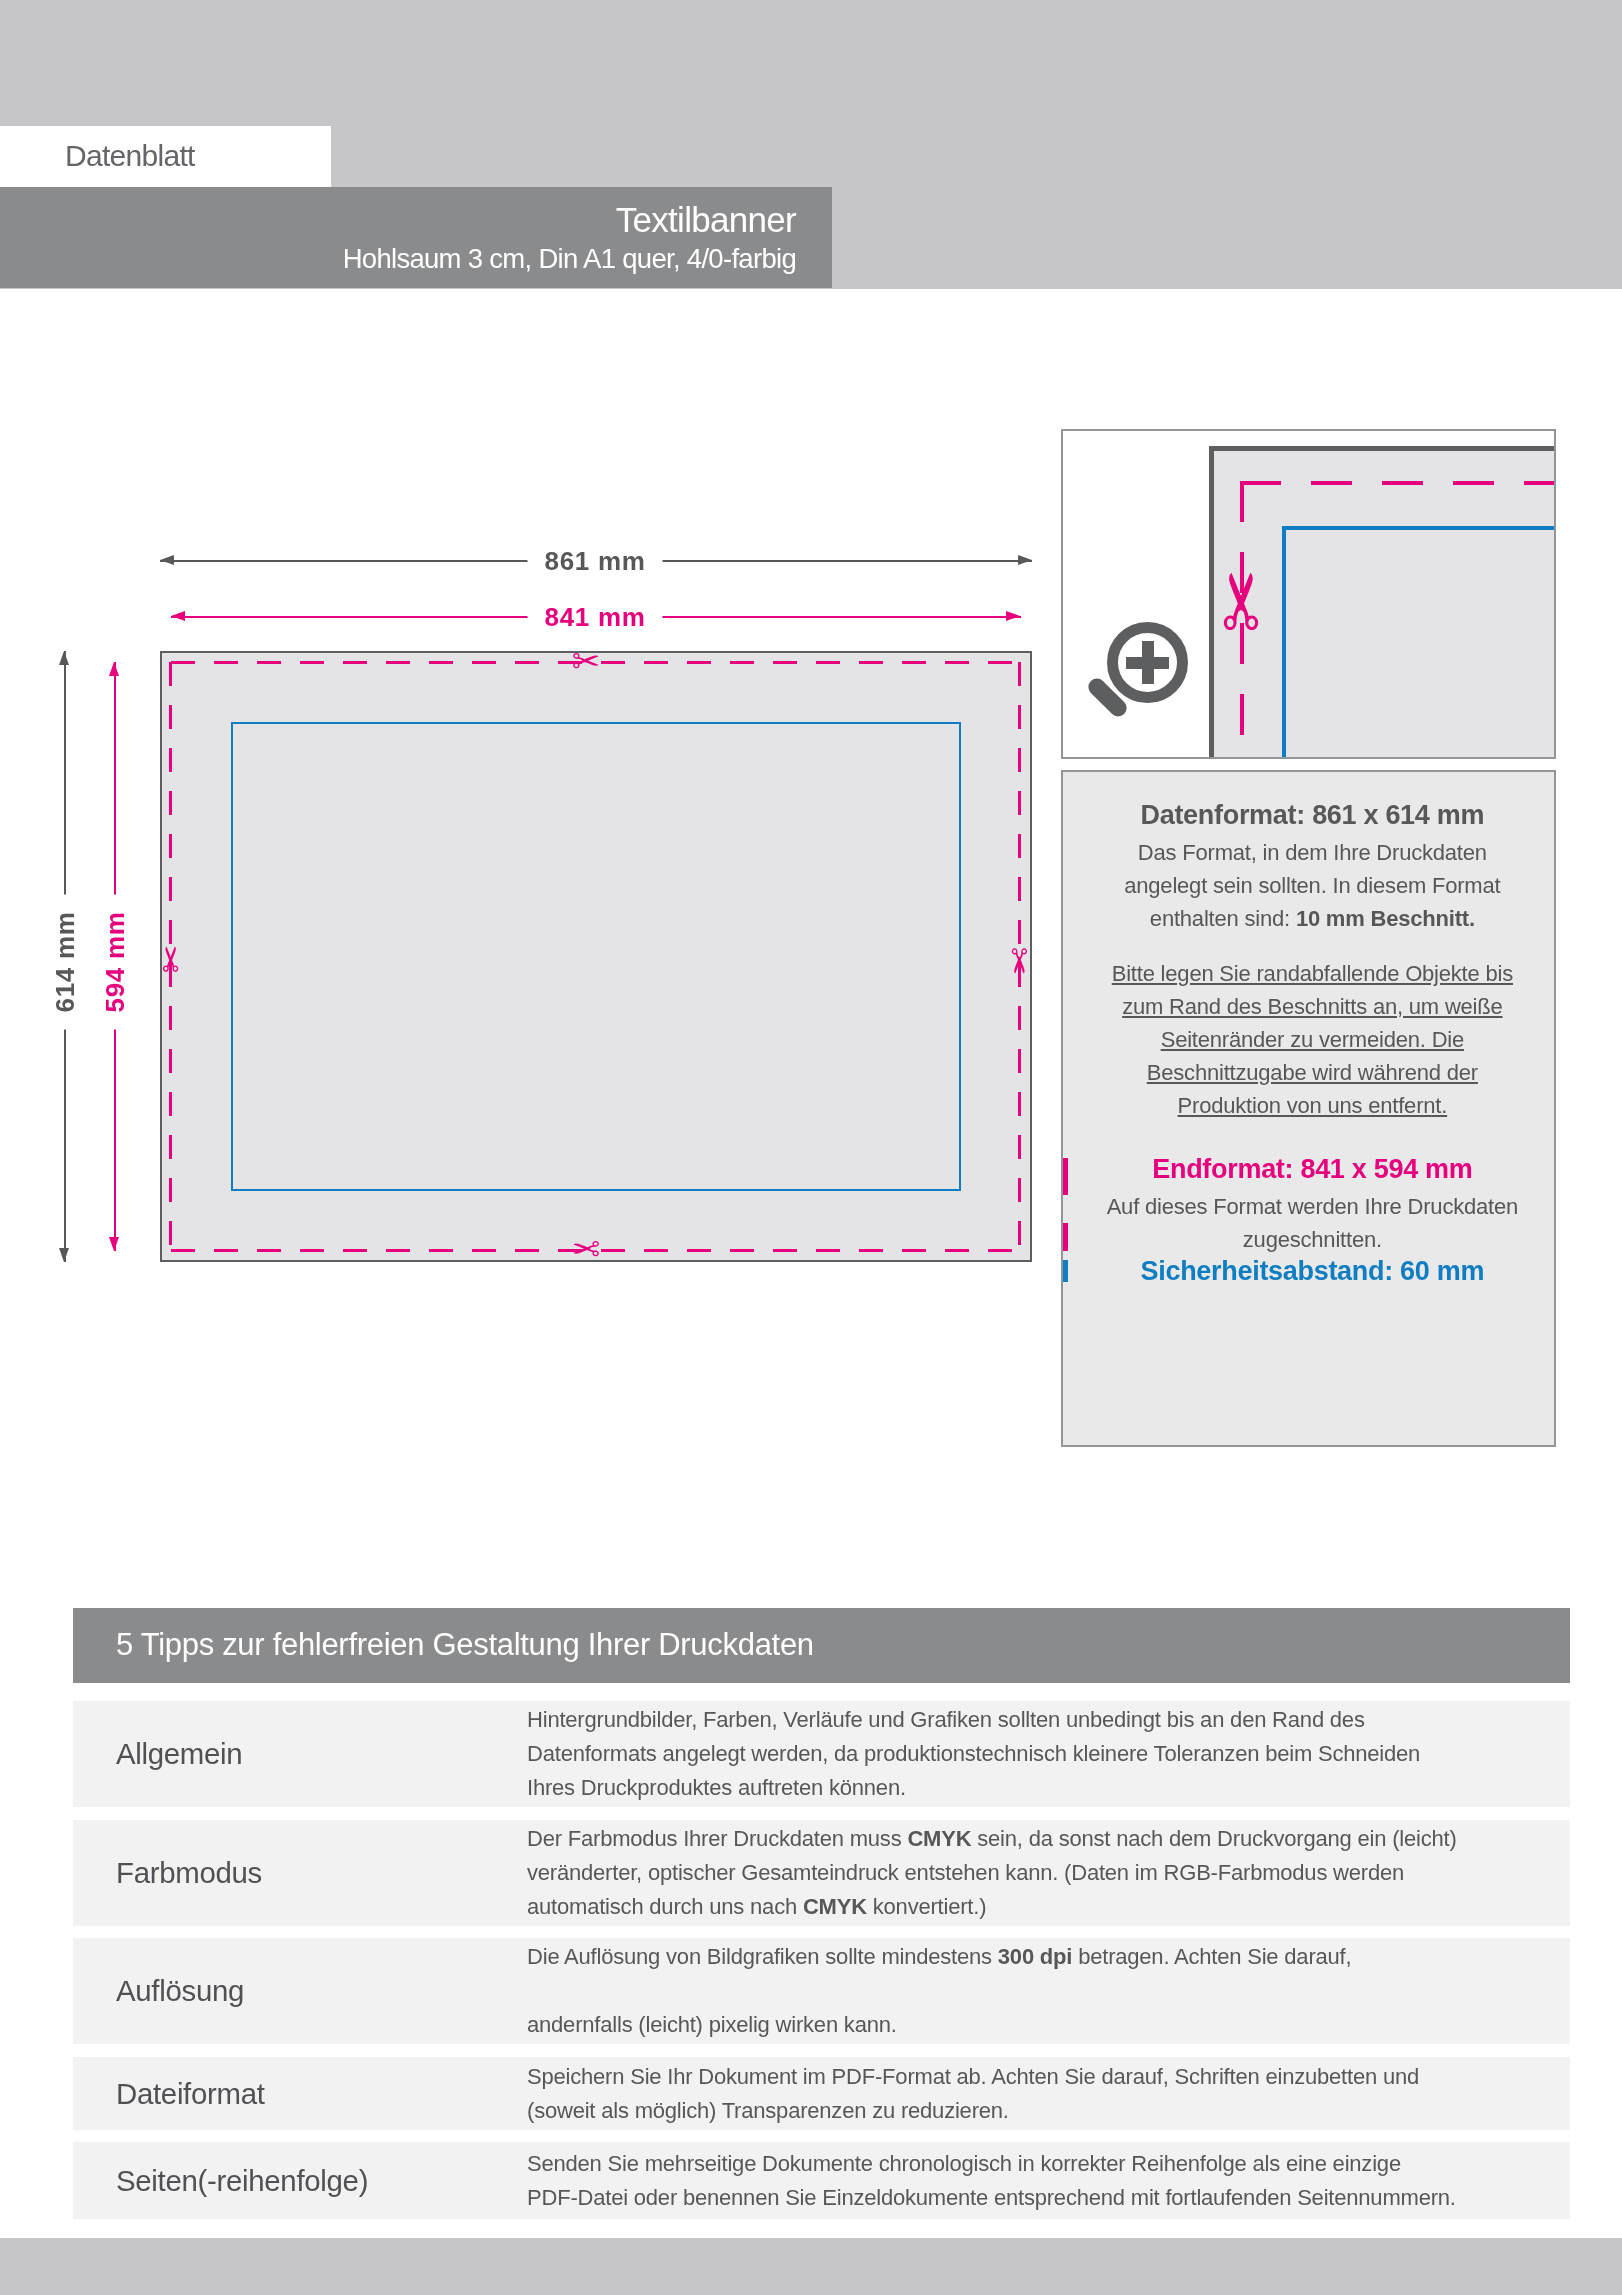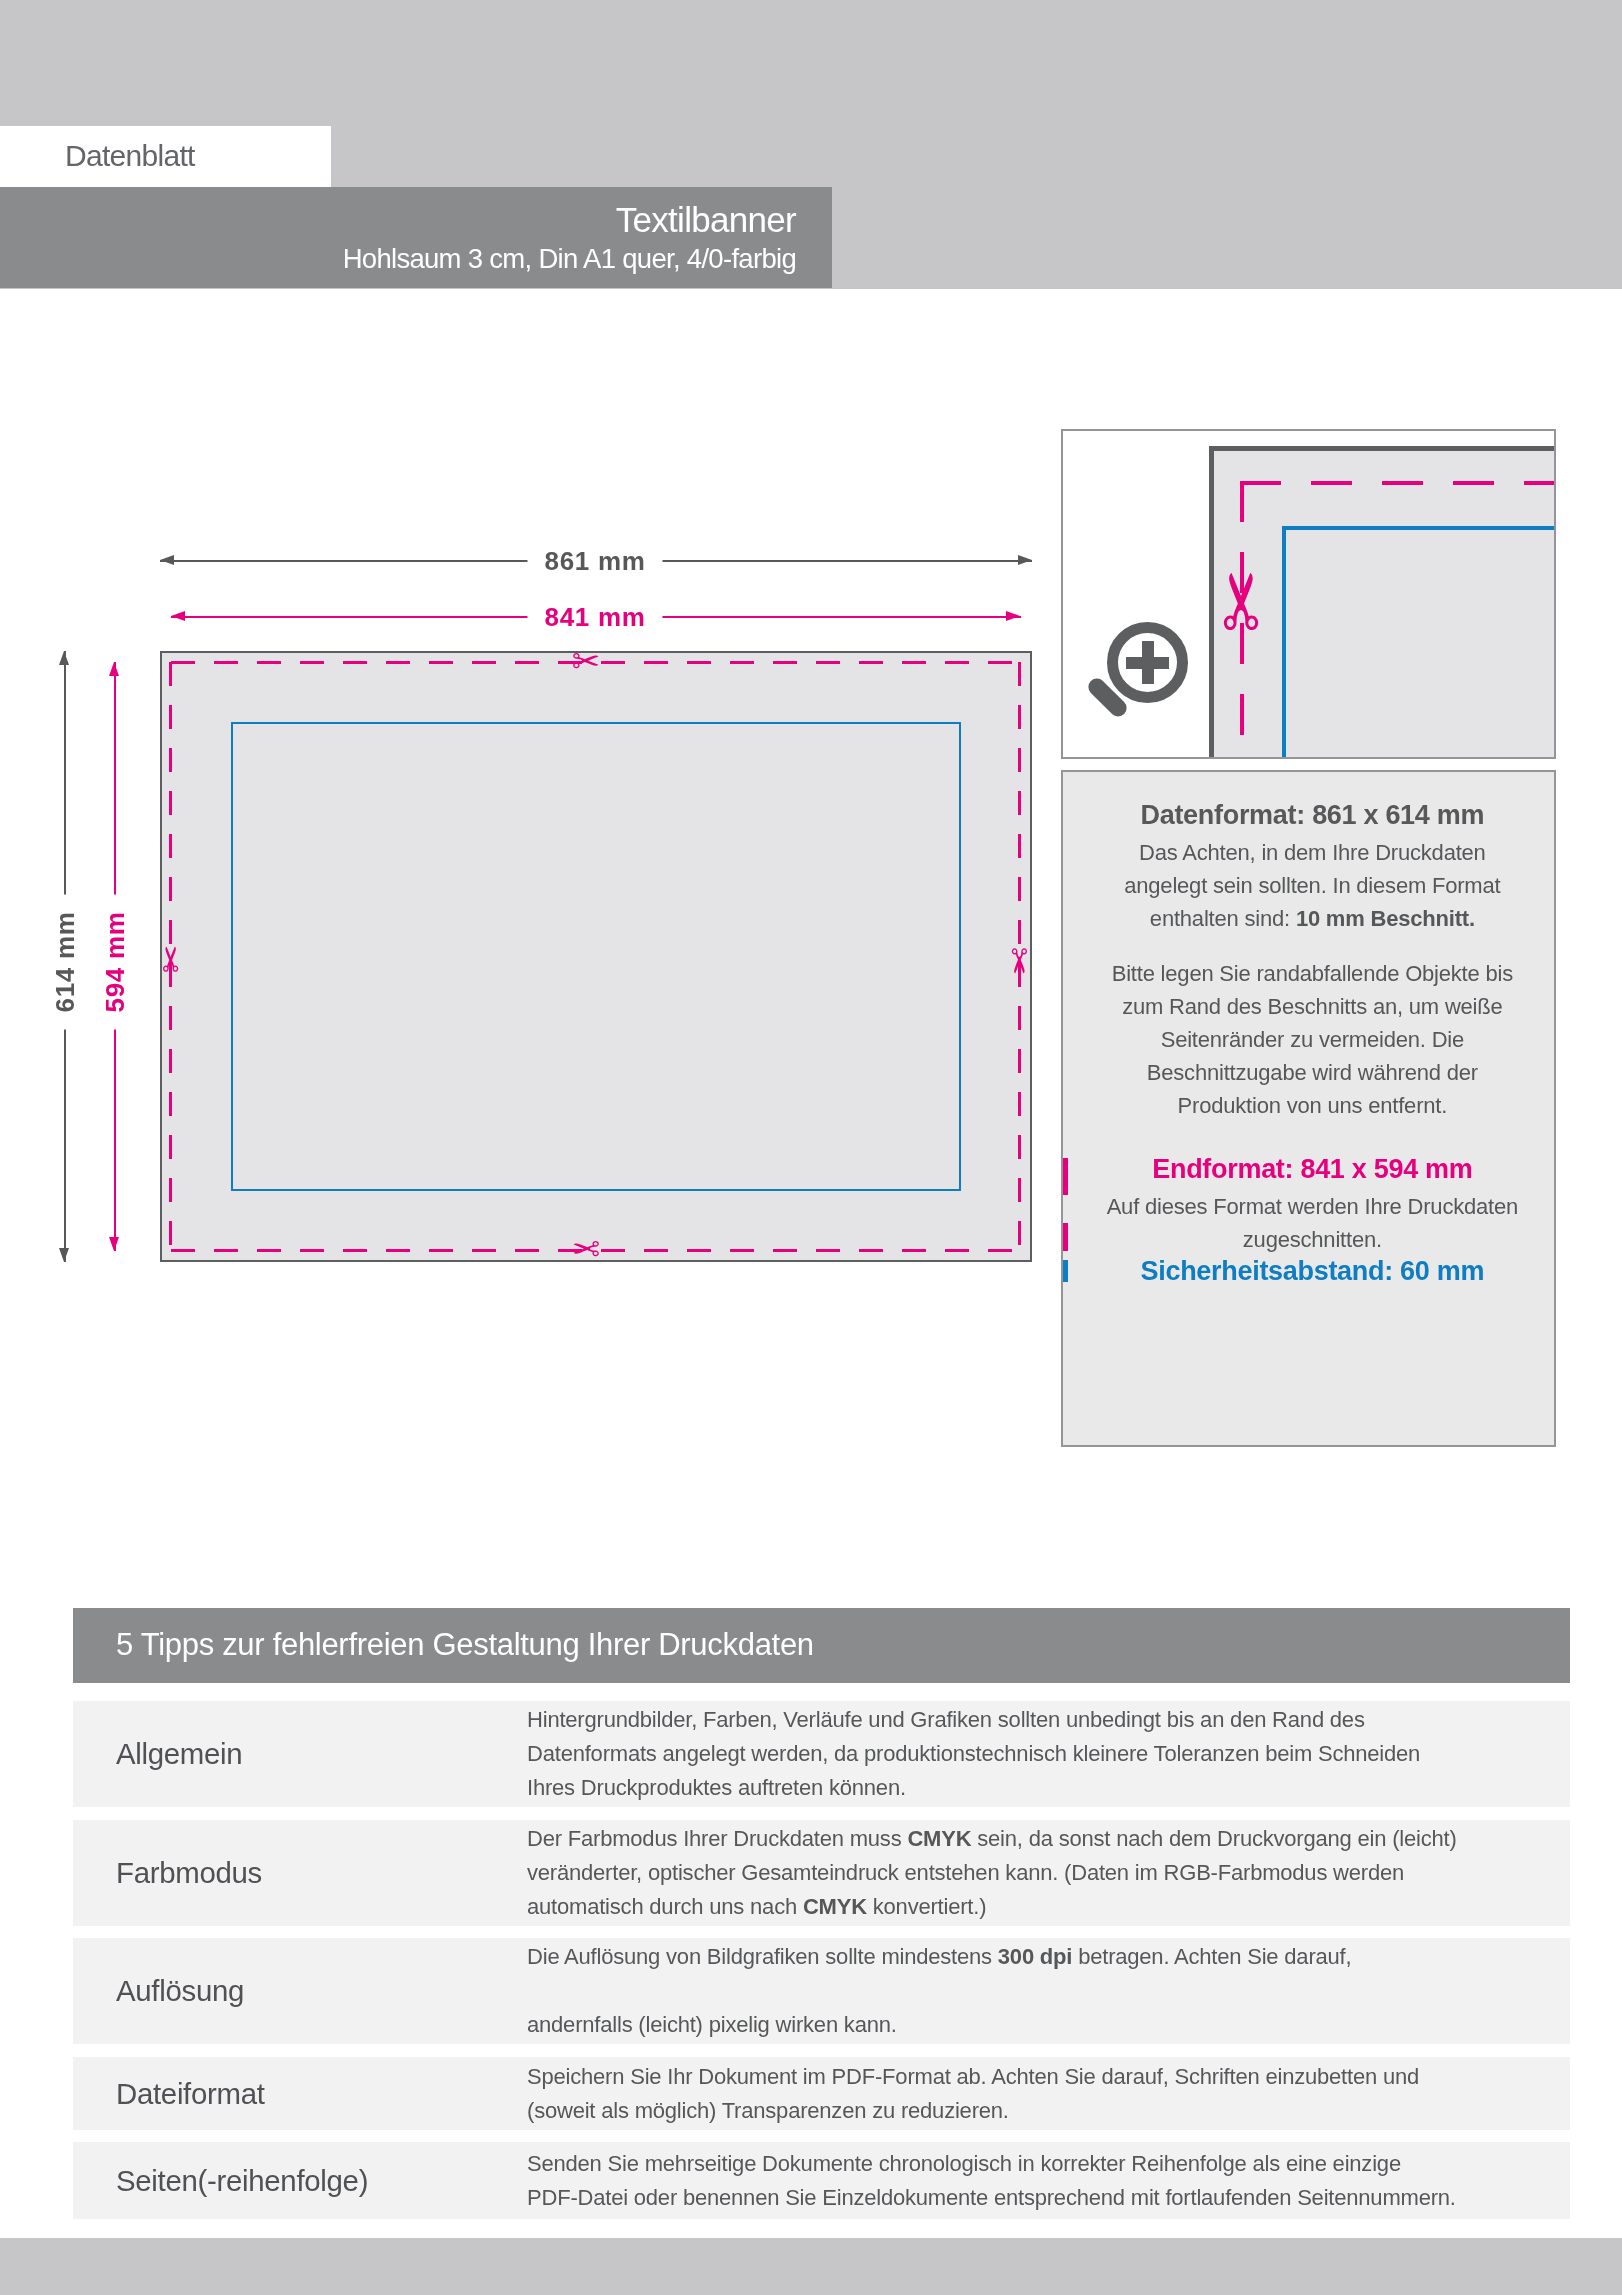--- a/index.html
+++ b/index.html
@@ -81,21 +81,21 @@
   .info-box{left:1061px;top:770px;width:495px;height:677px;background:var(--info-fill);
     border:2px solid var(--border-gray);padding:27.5px 18.3px 0 26px;text-align:center;}
   .info-section{position:relative;}
   .info-title{font-size:27px;font-weight:bold;letter-spacing:-0.3px;margin-bottom:5.2px;color:var(--dark);}
   .info-title.mag{color:var(--magenta);}
   .info-title.blu{color:var(--blue);}
   .info-body{font-size:22px;line-height:33px;color:var(--text);letter-spacing:-0.2px;}
   .info-body b{font-weight:bold;}
   .sec2{margin-top:32px;}
   .sec3{}
-  .p2{margin-top:22px;}
+  .p2{margin-top:22px;text-decoration:underline;}
   .bar{position:absolute;left:-26px;top:3.9px;bottom:5.2px;width:5.2px;}
   .bar.dash{background:repeating-linear-gradient(180deg,var(--magenta) 0 37px,transparent 37px 65px);}
   .bar.solid{background:var(--blue);}
 
   
   .tips-header{left:73px;top:1608px;width:1497px;height:75px;background:var(--band-gray);padding-left:8px;}
   .tips-header span{position:absolute;left:43px;top:50%;transform:translateY(-52%);
     color:#fff;font-size:31px;letter-spacing:-0.3px;}
   .tip-row{left:73px;width:1497px;background:var(--row-fill);}
   .r1{top:1701px;height:106px;} .r2{top:1820px;height:106px;} .r3{top:1938px;height:106px;}
@@ -170,21 +170,21 @@
     <div class="mag-plus-h"></div>
     <div class="mag-plus-v"></div>
     <div class="mag-handle"></div>
   </div>
 </div>
 
 <div class="abs info-box">
 
   <div class="info-section">
     <div class="info-title">Datenformat: 861 x 614 mm</div>
-    <div class="info-body"><span>Das Achten, in dem Ihre Druckdaten</span><br><span>angelegt sein sollten. In diesem Format</span><br><span>enthalten sind: </span><b>10 mm Beschnitt.</b></div>
+    <div class="info-body"><span>Das Format, in dem Ihre Druckdaten</span><br><span>angelegt sein sollten. In diesem Format</span><br><span>enthalten sind: </span><b>10 mm Beschnitt.</b></div>
     <div class="info-body p2"><span>Bitte legen Sie randabfallende Objekte bis</span><br><span>zum Rand des Beschnitts an, um weiße</span><br><span>Seitenränder zu vermeiden. Die</span><br><span>Beschnittzugabe wird während der</span><br><span>Produktion von uns entfernt.</span></div>
   </div>
 
   <div class="info-section sec2">
     <div class="bar dash"></div>
     <div class="info-title mag">Endformat: 841 x 594 mm</div>
     <div class="info-body"><span>Auf dieses Format werden Ihre Druckdaten</span><br><span>zugeschnitten.</span></div>
   </div>
 
   <div class="info-section sec3">

